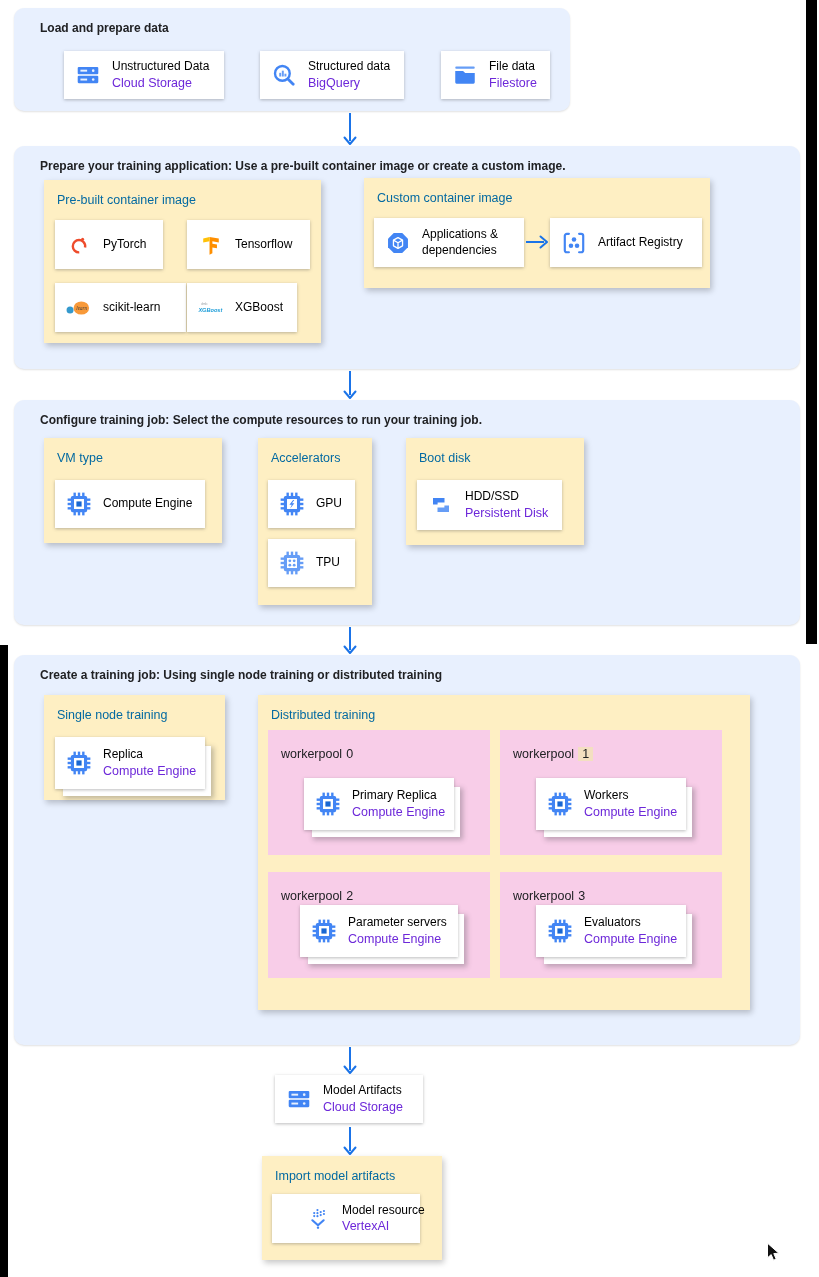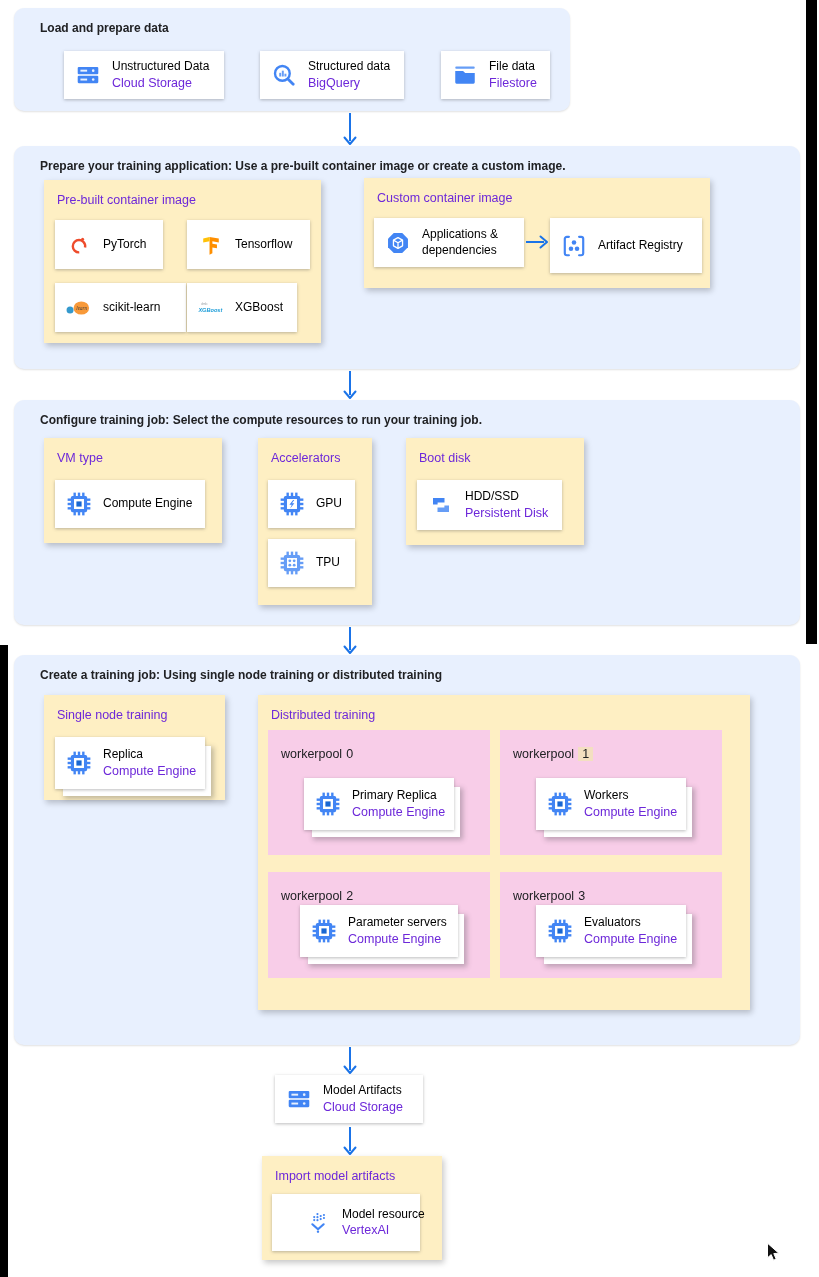--- a/index.html
+++ b/index.html
@@ -1,21 +1,21 @@
 <!DOCTYPE html>
 <html><head>
 <meta charset="utf-8">
 <style>
   html,body{margin:0;padding:0;background:#fff;}
   #canvas{position:relative;width:819px;height:1277px;background:#fff;overflow:hidden;
           font-family:"Liberation Sans",sans-serif;-webkit-font-smoothing:antialiased;}
   .panel{position:absolute;background:#E8F0FE;border-radius:10px;box-shadow:0 1px 2px rgba(0,0,0,.12);}
   .panel-title{position:absolute;left:26px;top:13px;font-size:12px;font-weight:700;color:#202124;white-space:nowrap;}
   .ybox{position:absolute;background:#FEEFC3;box-shadow:2px 3px 6px rgba(0,0,0,.22);}
-  .box-title{position:absolute;left:13px;top:13px;font-size:12.5px;color:#6d28d9;white-space:nowrap;}
+  .box-title{position:absolute;left:13px;top:13px;font-size:12.5px;color:#0369a1;white-space:nowrap;}
   .pink{position:absolute;background:#F8CDE8;}
   .pool-title{position:absolute;left:13px;top:17px;font-size:12.5px;color:#202124;white-space:nowrap;}
   .pool-title .num{margin-left:4px;}
   .pool-title .num.hl{background:#F3DFC1;padding:0 4px;}
   .card{position:absolute;background:#fff;box-shadow:0 1px 3px rgba(60,64,67,.35);
         display:flex;align-items:center;gap:10px;padding:0 10px;box-sizing:border-box;}
   .card.stack{box-shadow:0 1px 3px rgba(60,64,67,.35),7px 8px 0 -1px #fff,9px 10px 5px rgba(60,64,67,.3);}
   .ic{flex:0 0 auto;width:28px;height:26px;display:flex;align-items:center;justify-content:center;}
   .labels{display:flex;flex-direction:column;line-height:1.3;}
   .lbl{font-size:12px;color:#000000;white-space:nowrap;}
@@ -170,21 +170,21 @@
           </span>
       </div>
 
       <div class="arrow" style="left:162px;top:56px;">
         <svg width="24" height="16">
             <path d="M0 8h18" stroke="#1A73E8" stroke-width="2" fill="none"></path>
             <path d="M14.5 2.5 21 8l-6.5 5.5" stroke="#1A73E8" stroke-width="2" fill="none" stroke-linecap="round" stroke-linejoin="round"></path>
           </svg>
       </div>
 
-      <div class="card" style="left:186px;top:40px;width:152px;height:55px;">
+      <div class="card" style="left:186px;top:40px;width:152px;height:49px;">
         <span class="ic">
           <svg width="26" height="26" viewBox="0 0 24 24">
               <g stroke="#4285F4" stroke-width="2" fill="none" stroke-linecap="round">
                 <path d="M7.3 3.5H5.4A1.9 1.9 0 0 0 3.5 5.4v13.2a1.9 1.9 0 0 0 1.9 1.9h1.9"></path>
                 <path d="M16.7 3.5h1.9a1.9 1.9 0 0 1 1.9 1.9v13.2a1.9 1.9 0 0 1-1.9 1.9h-1.9"></path>
               </g>
               <g fill="#4285F4">
                 <circle cx="12" cy="8.7" r="2.1"></circle>
                 <circle cx="9.2" cy="14.6" r="2.1"></circle>
                 <circle cx="14.8" cy="14.6" r="2.1"></circle>
@@ -516,21 +516,21 @@
 
   <div class="arrow" style="left:342px;top:1127px;">
     <svg width="16" height="29">
         <path d="M8 0v24" stroke="#1A73E8" stroke-width="2" fill="none"></path>
         <path d="M2.5 20.5 8 27l5.5-6.5" stroke="#1A73E8" stroke-width="2" fill="none" stroke-linecap="round" stroke-linejoin="round"></path>
       </svg>
   </div>
 
   <div class="ybox" style="left:262px;top:1156px;width:180px;height:104px;">
     <div class="box-title">Import model artifacts</div>
-    <div class="card" style="left:10px;top:38px;width:148px;height:57px;padding-left:32px;">
+    <div class="card" style="left:10px;top:38px;width:148px;height:49px;padding-left:32px;">
       <span class="ic">
         <svg width="26" height="26" viewBox="0 0 24 24">
             <g fill="#4285F4">
               <circle cx="8.5" cy="6.5" r="1"></circle>
               <circle cx="8.5" cy="9.3" r="1"></circle>
               <circle cx="11.5" cy="3.8" r="1"></circle>
               <circle cx="11.5" cy="6.6" r="1"></circle>
               <circle cx="11.5" cy="9.4" r="1"></circle>
               <circle cx="14.5" cy="5.6" r="1"></circle>
               <circle cx="14.5" cy="8.4" r="1"></circle>

